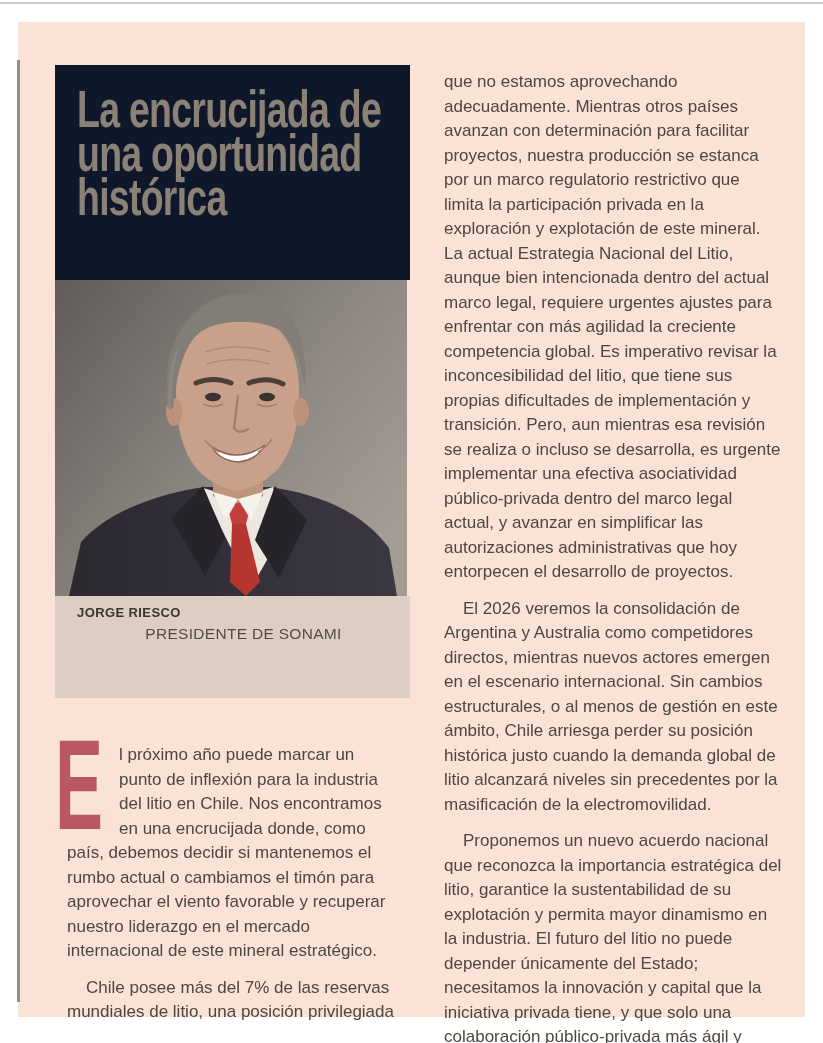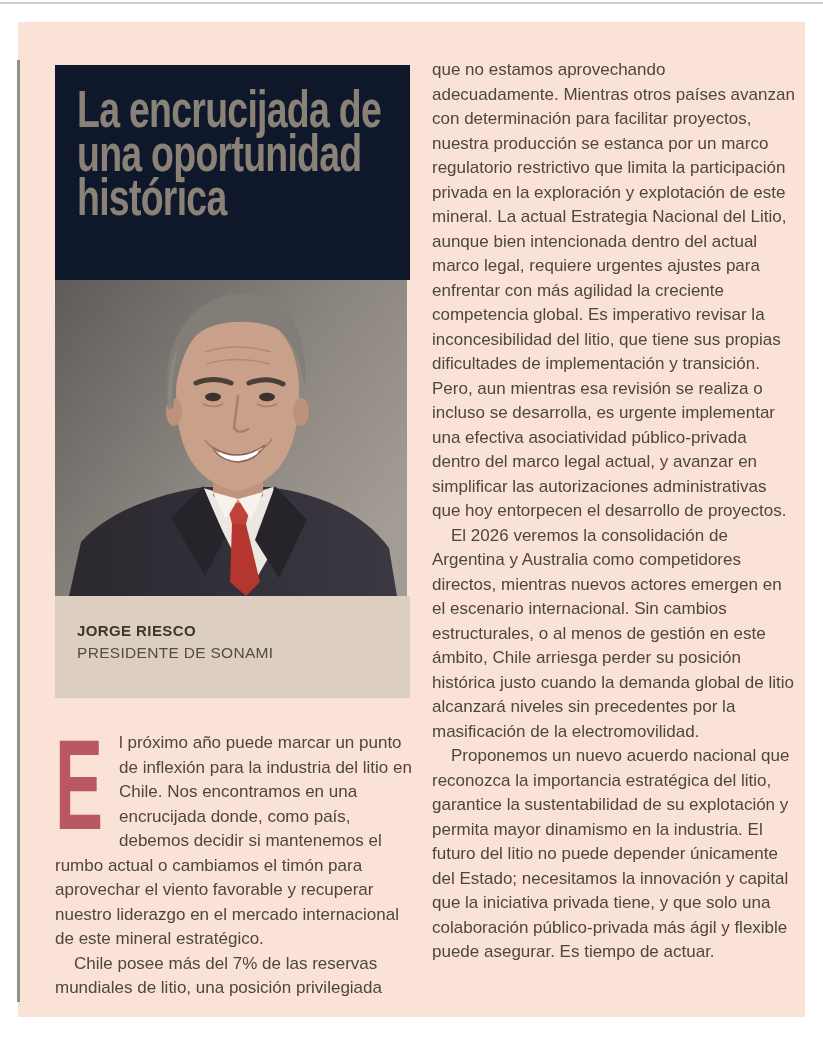--- a/index.html
+++ b/index.html
@@ -33,32 +33,32 @@
     white-space:nowrap;
   }
   .photo {
     position:absolute; left:37px; top:258px; width:352px; height:316px;
   }
   .caption-box {
     position:absolute; left:37px; top:574px; width:355px; height:102px;
     background:#dccfc1;
   }
   .cap-name {
-    margin:26px 0 0 22px;
-    font-size:15px; font-weight:bold; color:#3e352c; letter-spacing:0.4px;
+    margin:9px 0 0 22px;
+    font-size:13px; font-weight:bold; color:#3e352c; letter-spacing:0.4px;
   }
   .cap-role {
     margin:5px 0 16px 22px;
-    font-size:15.5px; color:#564b3f; letter-spacing:0.3px;
+    font-size:15.5px; color:#564b3f; letter-spacing:0.3px;text-align:center;
   }
   
   .body-left  { position:absolute; left:37px;  top:709px; width:357px; }
   .body-right { position:absolute; left:414px; top:36px;  width:364px; }
   .body-col p {
-    margin:0; font-size:17px; line-height:24.5px; color:#4f463e;
+    margin:12px; font-size:17px; line-height:24.5px; color:#4f463e;
   }
   .body-col p.indent { text-indent:19px; }
   .dropcap {
     float:left; width:54px; height:96px; margin:5px 10px 0 0;
   }
 </style>
 </head>
 <body>
 
 <div class="top-rule"></div>

